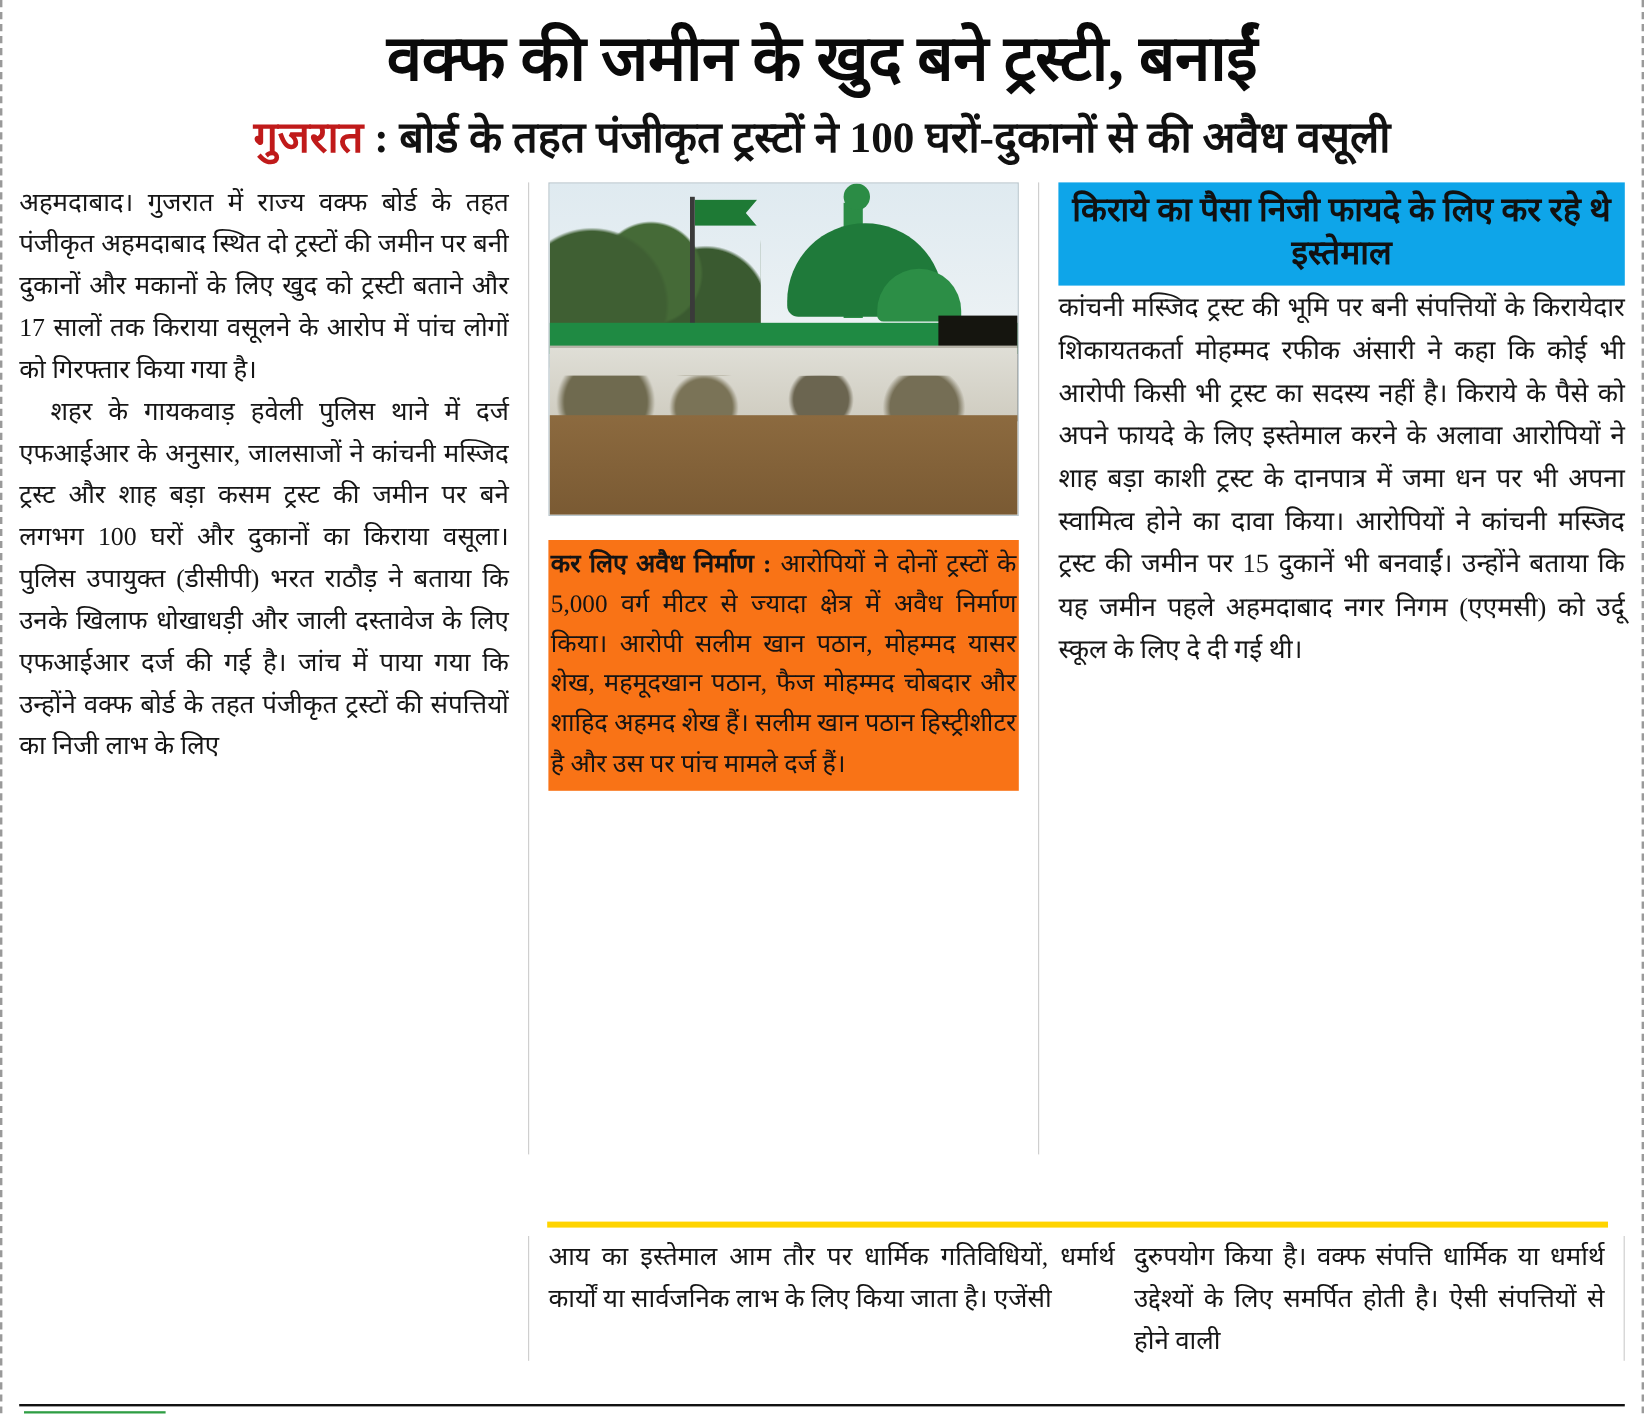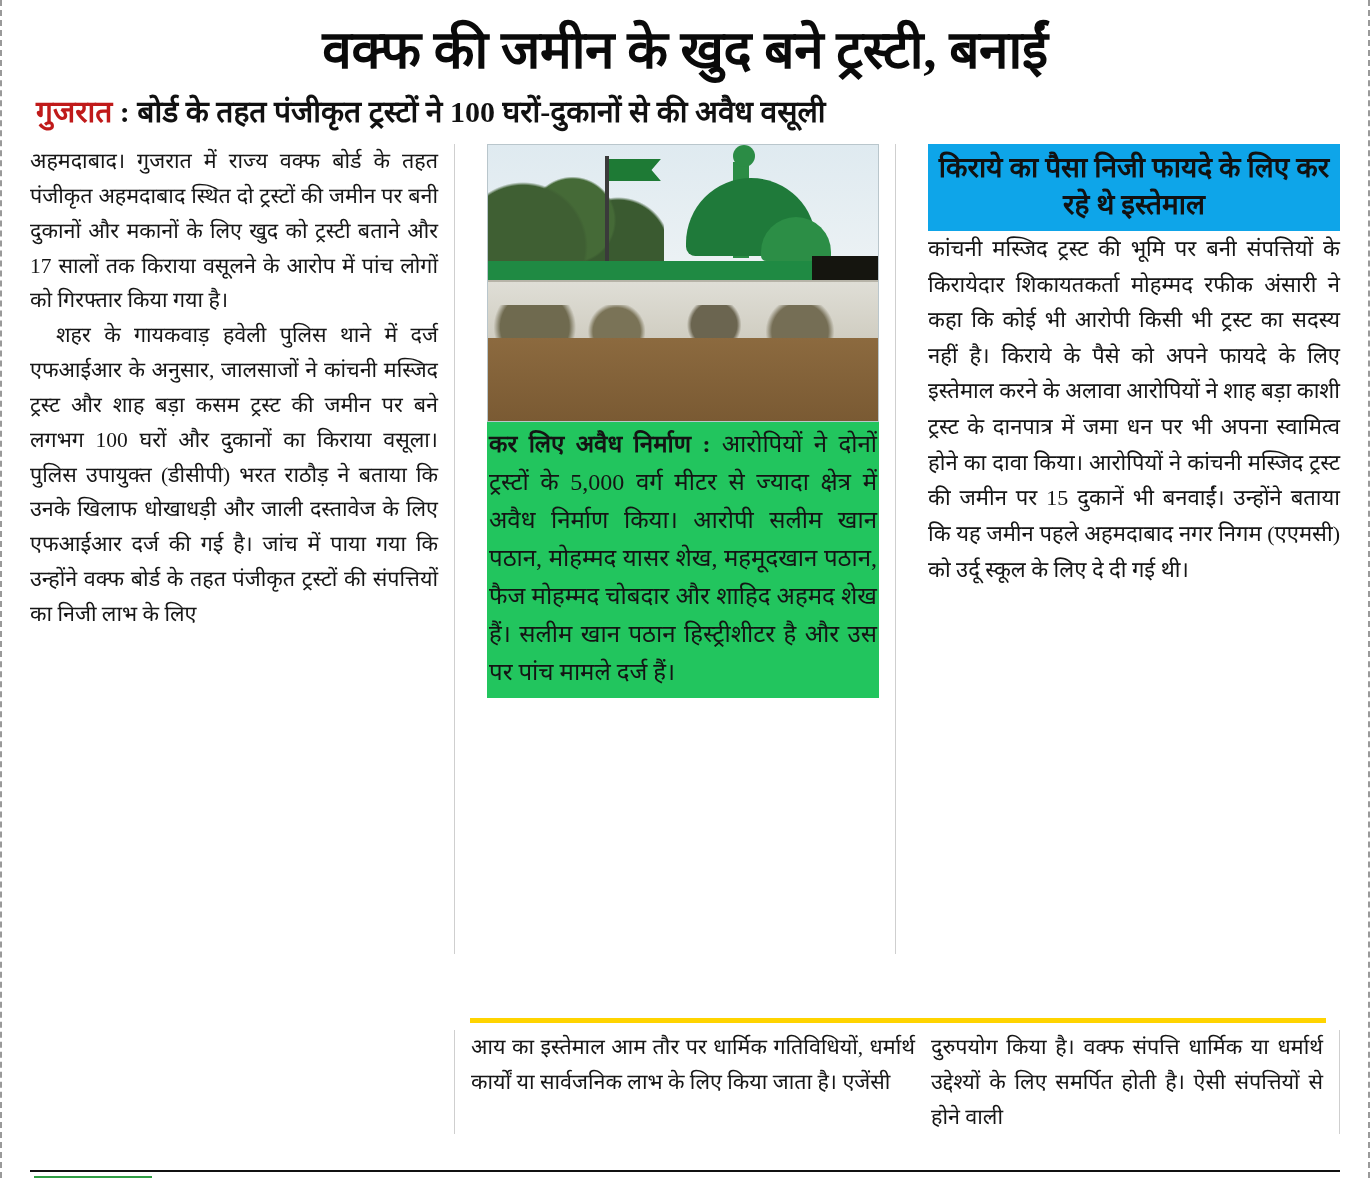--- a/index.html
+++ b/index.html
@@ -11,50 +11,51 @@
     color:#111;
     overflow:hidden;
     position:relative;
   }
   
   .page{
     position:absolute;inset:0;
     border-left:2px dashed #9a9a9a;
     border-right:2px dashed #9a9a9a;
     box-sizing:border-box;
-    padding:0 28px;
+    padding:0 14px;
   }
   .inner{
     position:relative;
     width:100%;height:100%;
   }
   .headline{
     margin:18px 6px 0 6px;
     font-family:"Liberation Serif", serif;
     font-weight:bold;
     font-size:53px;
     line-height:1.22;
     letter-spacing:-0.3px;
     color:#0a0a0a;
     text-align:center;
   }
   .subhead{
     margin:10px 6px 0 6px;
-    font-size:30px;
+    font-size:36px;
     font-weight:bold;
     line-height:1.25;
+    text-align:center;
     color:#111;
   }
   .subhead .state{
     color:#c01a1a;
   }
   .columns{
     display:flex;
     margin-top:14px;
-    gap:16px;
+    gap:0;
     height:810px;
   }
   .col{
     box-sizing:border-box;
   }
   .col-left{
     width:425px;
     padding-right:16px;
     border-right:1px solid #cfcfcf;
   }
@@ -81,24 +82,24 @@
   .photo{
     width:100%;
     height:278px;
     position:relative;
     overflow:hidden;
     background:linear-gradient(#cfe3ef,#e6eef2);
     border:1px solid #b9c6cc;
     box-sizing:border-box;
   }
   .caption{
-    margin-top:0;
-    background:#22c55e;
+    margin-top:20px;
+    background:#f97316;
     padding:4px 2px 6px 2px;
-    font-size:24px;
+    font-size:21px;
     line-height:1.58;
     text-align:justify;
     color:#141414;
   }
   .caption b{font-weight:bold;}
   .rbox-title{
     background:#0ea5e9;
     font-size:28px;
     font-weight:bold;
     line-height:1.3;

